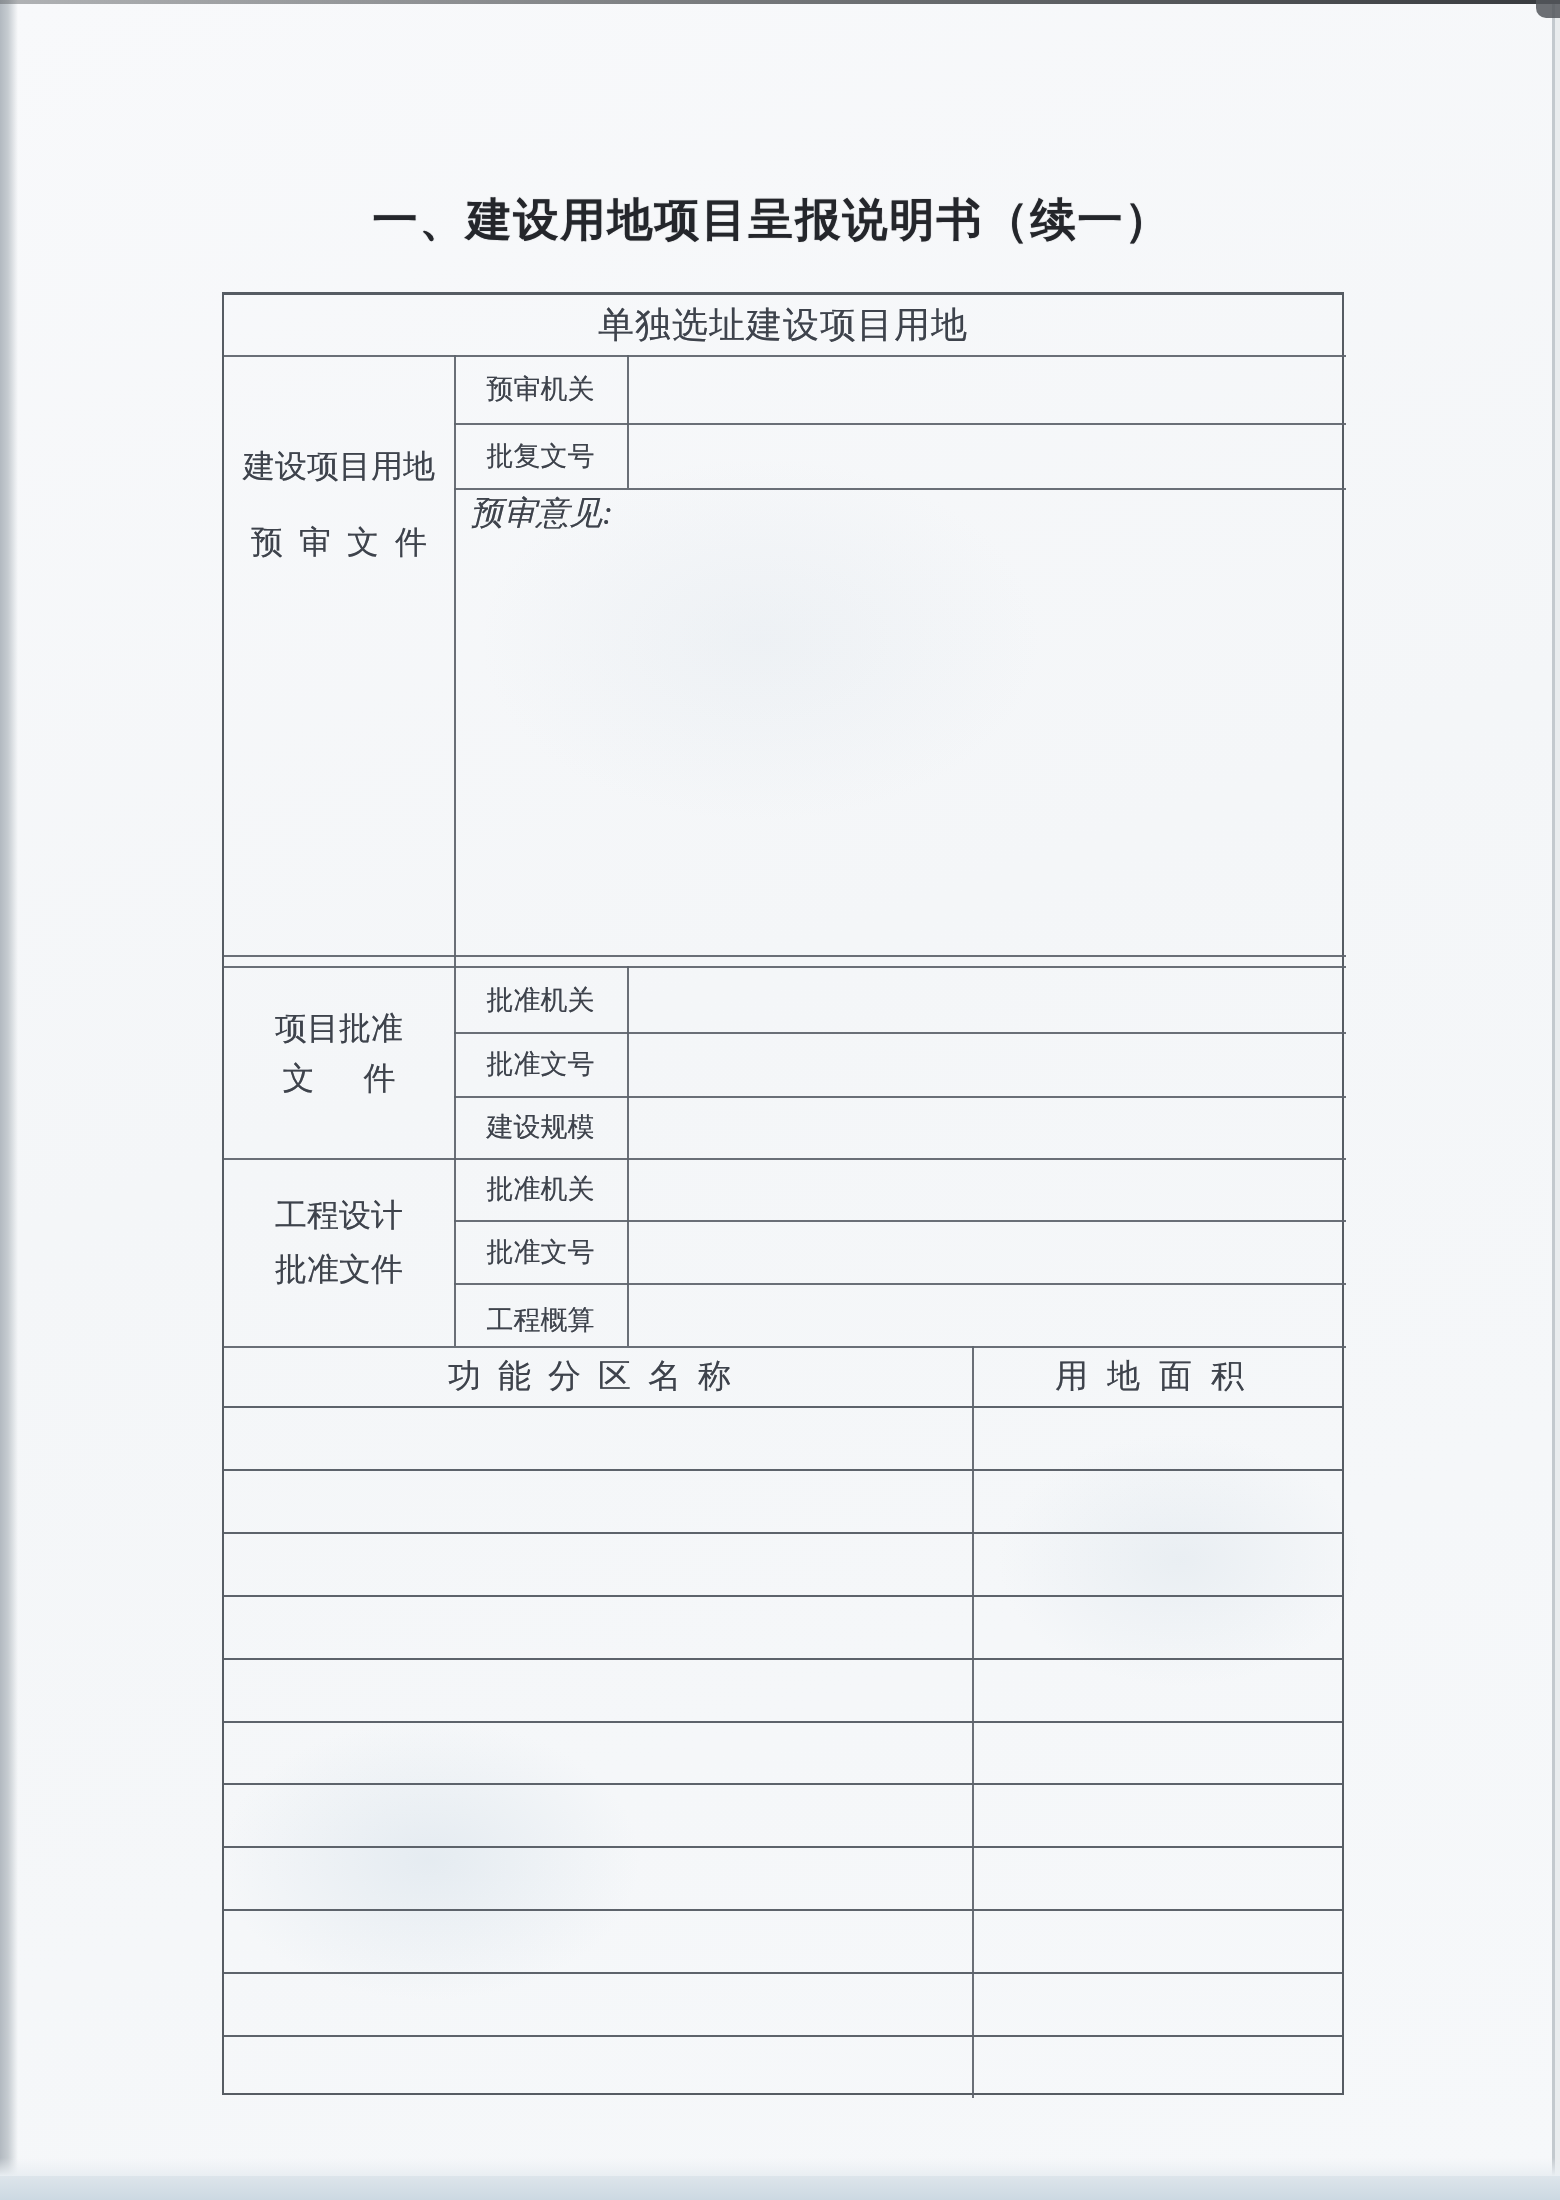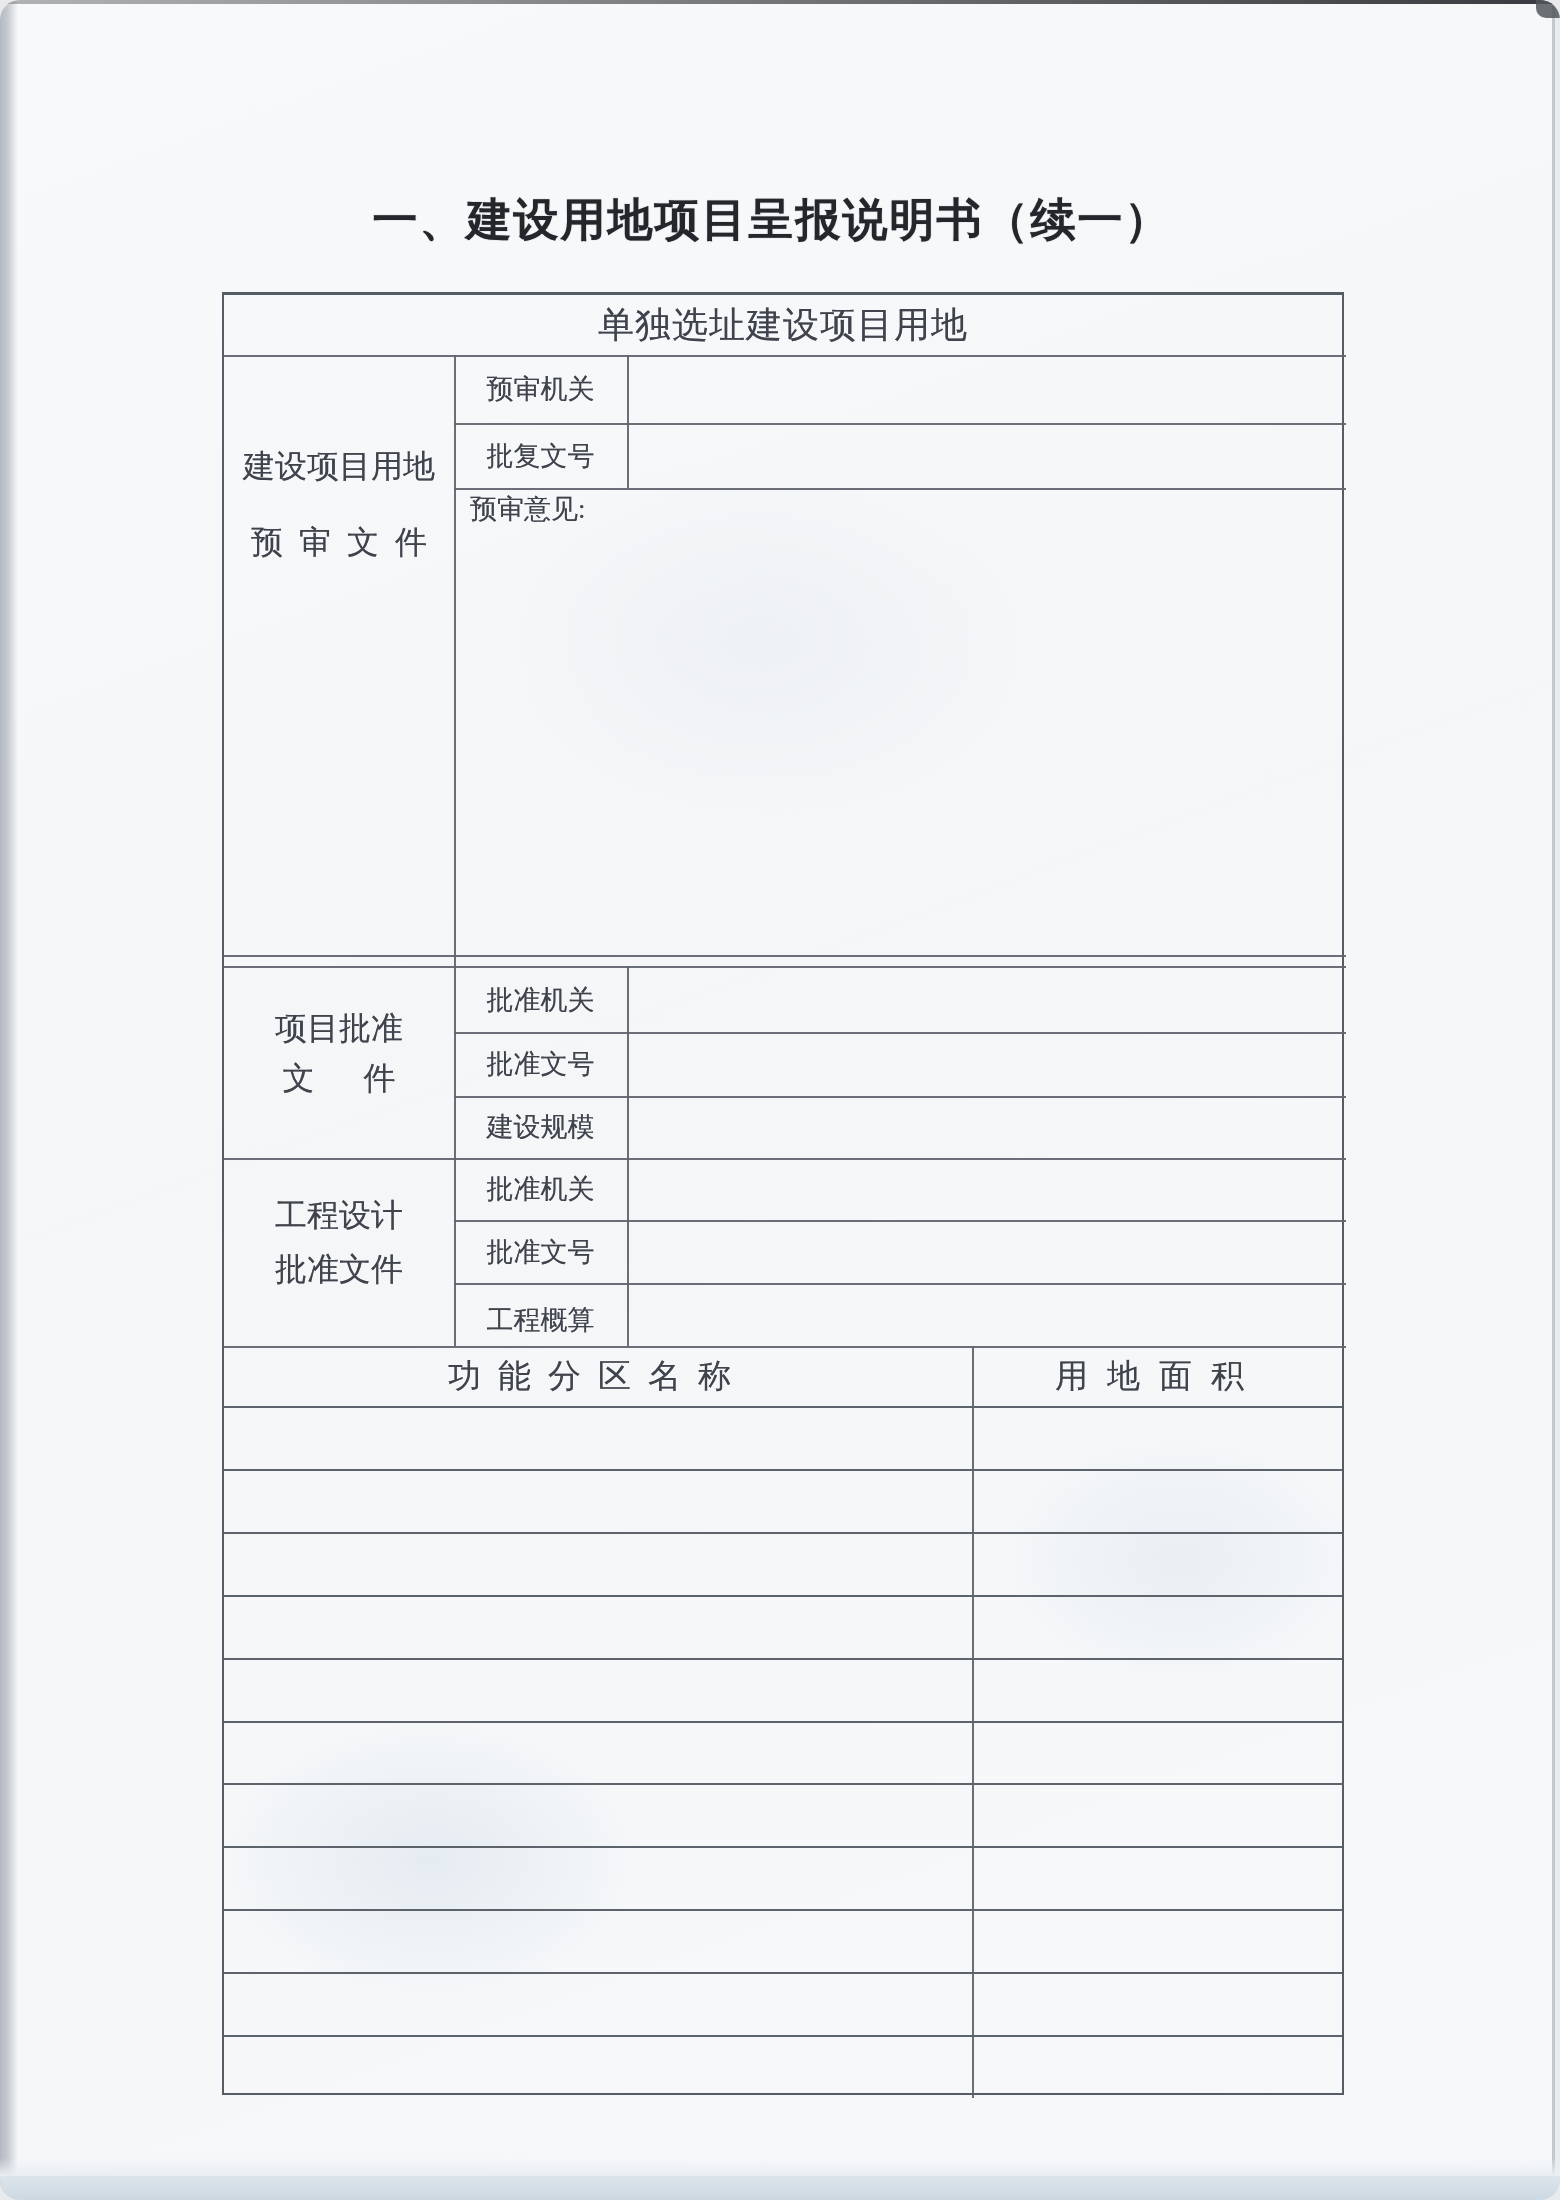--- a/index.html
+++ b/index.html
@@ -11,21 +11,20 @@
   html,body{margin:0;padding:0;background:#e8eaec;}
   .page{
     position:relative;width:1560px;height:2200px;overflow:hidden;
     background-image:
       radial-gradient(ellipse 300px 200px at 430px 1860px, rgba(199,214,226,.35), transparent 70%),
       radial-gradient(ellipse 260px 180px at 1180px 1560px, rgba(203,216,226,.28), transparent 70%),
       radial-gradient(ellipse 400px 260px at 760px 640px, rgba(210,220,229,.22), transparent 70%),
       linear-gradient(160deg,#f8f9fb 0%,#f4f6f8 45%,var(--paper) 100%);
     font-family:"Liberation Serif","DejaVu Serif",serif;
     color:var(--ink);
-    border-radius:20px;
   }
   
   .edge-top{position:absolute;left:0;top:0;width:100%;height:4px;
     background:linear-gradient(90deg,rgba(90,93,96,.45),rgba(62,65,68,.75) 55%,rgba(45,48,52,.95));}
   .edge-corner{position:absolute;right:0;top:0;width:24px;height:18px;background:#53575c;
     border-bottom-left-radius:10px;opacity:.85;}
   .edge-left{position:absolute;left:0;top:0;width:18px;height:100%;
     background:linear-gradient(90deg,#b2b9c0 0px,#c6ccd1 8px,rgba(246,248,250,0) 18px);}
   .edge-right-line{position:absolute;right:5px;top:4px;width:3px;height:2192px;background:#c3c9ce;}
   .edge-right-fill{position:absolute;right:0;top:4px;width:5px;height:2196px;background:#e9ecee;}
@@ -54,22 +53,22 @@
   .cell{position:absolute;display:flex;align-items:center;justify-content:center;
     font-size:27px;color:var(--ink);text-shadow:0 0 .6px rgba(55,60,70,.5);}
   .thead{left:0;top:0;width:100%;height:60px;font-size:36px;letter-spacing:1px;}
   .sec{position:absolute;left:0;width:230px;display:flex;flex-direction:column;
     align-items:center;font-size:32px;color:var(--ink);text-shadow:0 0 .6px rgba(55,60,70,.5);}
   .sec div{line-height:32px;}
   .lsA{letter-spacing:16px;margin-right:-16px;text-align:center;}
   .lsB{letter-spacing:49px;margin-right:-49px;}
   .lsC{letter-spacing:17px;margin-right:-17px;}
   .lsD{letter-spacing:19px;margin-right:-19px;}
-  .opinion{position:absolute;left:246px;top:196px;font-size:27px;
-    text-shadow:0 0 .6px rgba(55,60,70,.5);}
+  .opinion{position:absolute;left:246px;top:196px;font-size:33px;
+    text-shadow:0 0 .6px rgba(55,60,70,.5);font-style:italic;}
   .vcell{position:absolute;left:403px;width:719px;}
 
   .zones-body{position:absolute;left:0;top:1111px;width:100%;height:692px;
     display:flex;flex-direction:column;}
   .zone-row{flex:1;display:flex;border-top:2px solid var(--grid-line);box-sizing:border-box;}
   .zone-cell-name{width:748px;}
   .zone-cell-area{flex:1;}
 </style>
 </head>
 <body>

